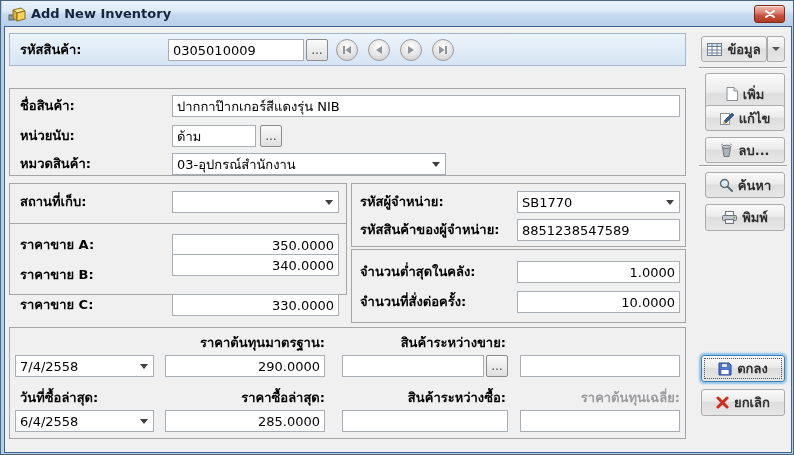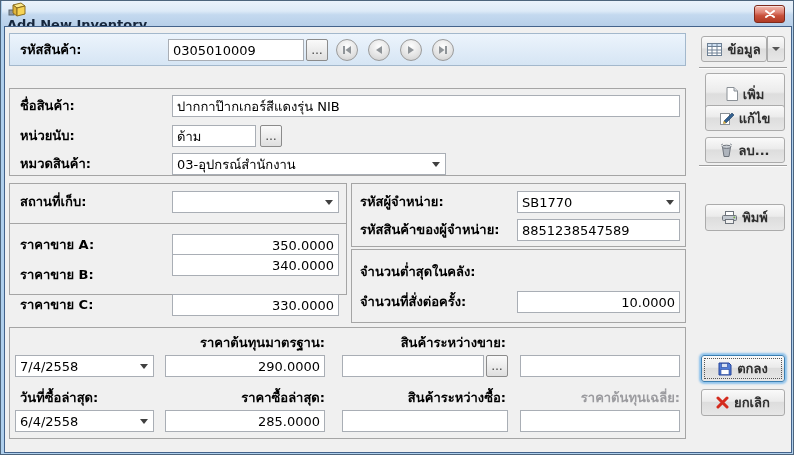--- a/index.html
+++ b/index.html
@@ -5,21 +5,21 @@
   * { margin:0; padding:0; box-sizing:border-box; }
   html,body { width:794px; height:455px; }
   body { font-family:"DejaVu Sans","Liberation Sans",sans-serif; font-size:13px; background:#fff; }
 
   .window { position:relative; width:794px; height:455px; background:#AFCFEC;
             border:1px solid #4C647C; overflow:hidden; }
 
   
   .titlebar { position:absolute; left:1px; top:0; width:791px; height:25px;
               background:linear-gradient(#EAF2FB 0%, #DDEAF7 40%, #C4D9EF 55%, #B7CFE9 100%);
-              display:flex; align-items:flex-start;flex-direction:column; }
+              display:flex; align-items:center; }
   .title-icon { margin-left:6px; width:18px; height:16px; display:inline-block; }
   .title-text { margin-left:5px; font-weight:bold; color:#15253B; }
   .close-btn { position:absolute; right:8px; top:4px; width:31px; height:18px;
                border:1px solid #7E2A1C; border-radius:3px;
                background:linear-gradient(#F3BCAF 0%, #DE8173 40%, #C8513C 60%, #B03A24 100%);
                box-shadow:inset 0 1px 0 rgba(255,255,255,.55); cursor:pointer;
                display:flex; align-items:center; justify-content:center; }
 
   
   .client { position:absolute; left:3px; top:25px; width:788px; height:427px;
@@ -164,20 +164,21 @@
     <div class="combo" style="left:165px;top:7px;width:163px;">
       <span>SB1770</span>
       <span class="arr"></span>
     </div>
     <span class="lbl" style="left:8px;top:37px;">รหัสสินค้าของผู้จำหน่าย:</span>
     <input class="tb" style="left: 165px; top: 35px; width: 163px;" value="8851238547589">
   </div>
 
   <div class="panel" style="left:350px;top:248px;width:335px;height:74px;">
     <span class="lbl" style="left:8px;top:13px;">จำนวนต่ำสุดในคลัง:</span>
+    <input class="tb num" style="left: 165px; top: 11px; width: 163px;" value="1.0000">
     <span class="lbl" style="left:8px;top:43px;">จำนวนที่สั่งต่อครั้ง:</span>
     <input class="tb num" style="left: 165px; top: 41px; width: 163px;" value="10.0000">
   </div>
 
   <div class="panel" style="left:8px;top:326px;width:677px;height:112px;">
     <span class="lbl r" style="left:155px;top:6px;width:160px;">ราคาต้นทุนมาตรฐาน:</span>
     <span class="lbl r" style="left:300px;top:6px;width:196px;">สินค้าระหว่างขาย:</span>
 
     <div class="combo" style="left:5px;top:27px;width:139px;">
       <span>7/4/2558</span>
@@ -248,20 +249,29 @@
         <path d="M2.5 4 L4 13.5 H9 L10.5 4 Z" fill="#AEB4BC" stroke="#6E747C"></path>
         <ellipse cx="6.5" cy="3.8" rx="4.5" ry="1.6" fill="#C9CED4" stroke="#6E747C"></ellipse>
         <path d="M1 2 L3 1 M12 2 L10 0.8" stroke="#8E949C" stroke-width="1"></path>
       </svg>
     </span>
     <span>ลบ...</span>
   </button>
 
   <div class="hsep" style="left:698px;top:164px;width:88px;"></div>
 
+  <button class="btn" style="left:704px;top:171px;width:80px;height:26px;">
+    <span class="icon">
+      <svg width="14" height="14" viewBox="0 0 14 14">
+        <circle cx="5.5" cy="5.5" r="4" fill="#DCEEF9" stroke="#5B6770" stroke-width="1.4"></circle>
+        <line x1="8.6" y1="8.6" x2="13" y2="13" stroke="#5B6770" stroke-width="2" stroke-linecap="round"></line>
+      </svg>
+    </span>
+    <span>ค้นหา</span>
+  </button>
 
   <button class="btn" style="left:704px;top:203px;width:80px;height:27px;">
     <span class="icon">
       <svg width="15" height="13" viewBox="0 0 15 13">
         <rect x="3.5" y="0.5" width="8" height="4" fill="#FFFFFF" stroke="#6E747C"></rect>
         <rect x="0.5" y="4.5" width="14" height="5" rx="1" fill="#C3C9D0" stroke="#6E747C"></rect>
         <rect x="3.5" y="8.5" width="8" height="4" fill="#EFEFEF" stroke="#6E747C"></rect>
         <circle cx="12.3" cy="6.4" r="0.9" fill="#6FA63E"></circle>
       </svg>
     </span>

